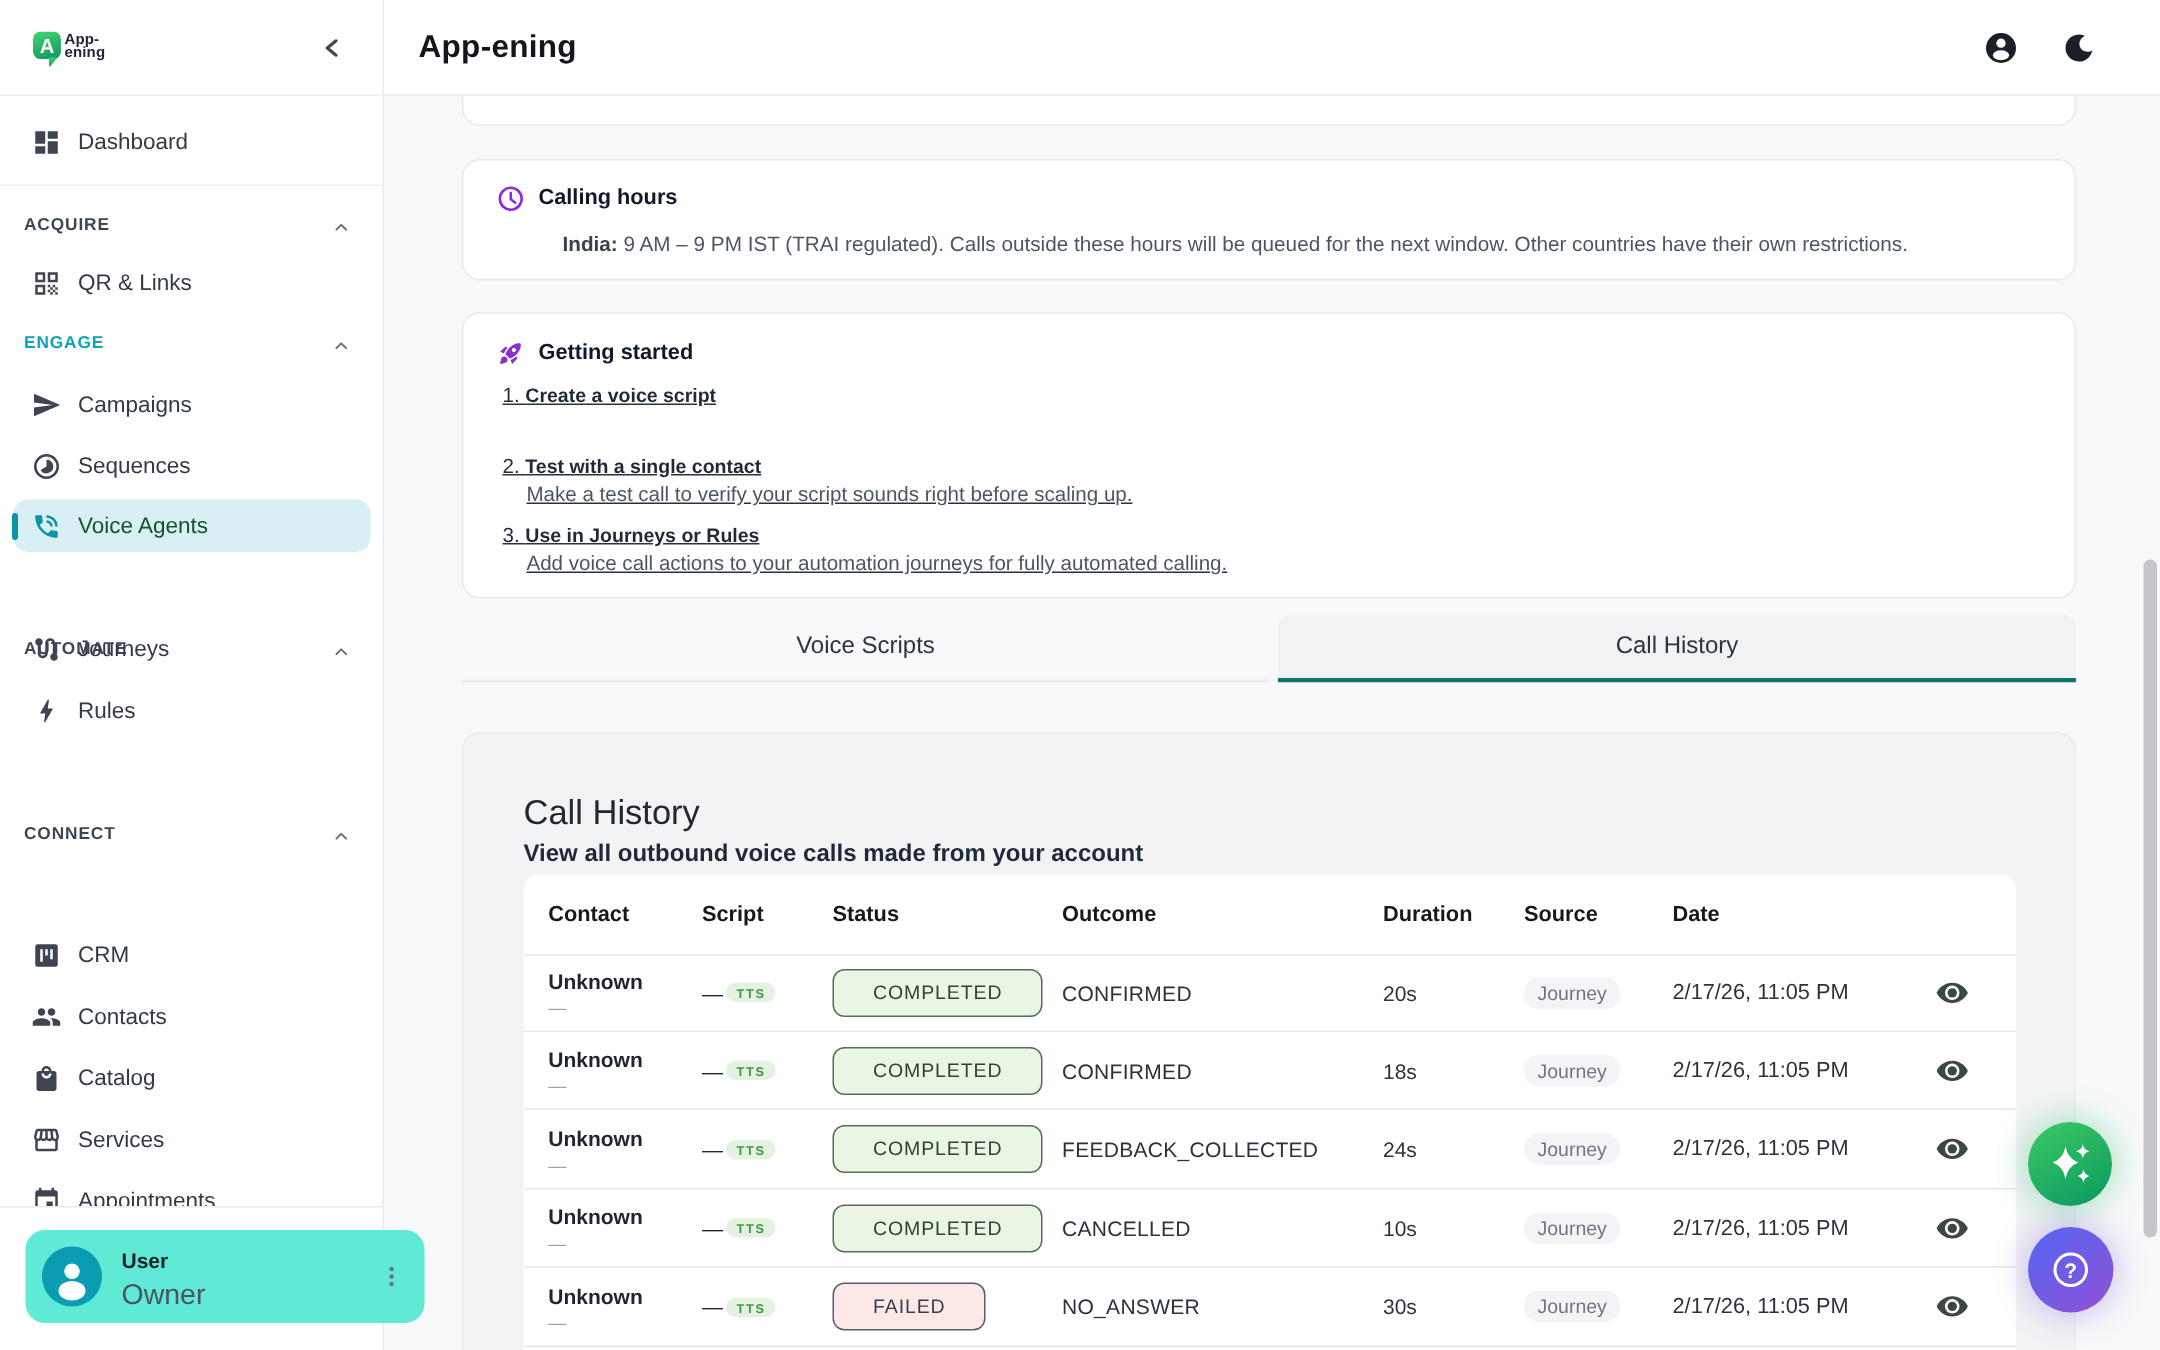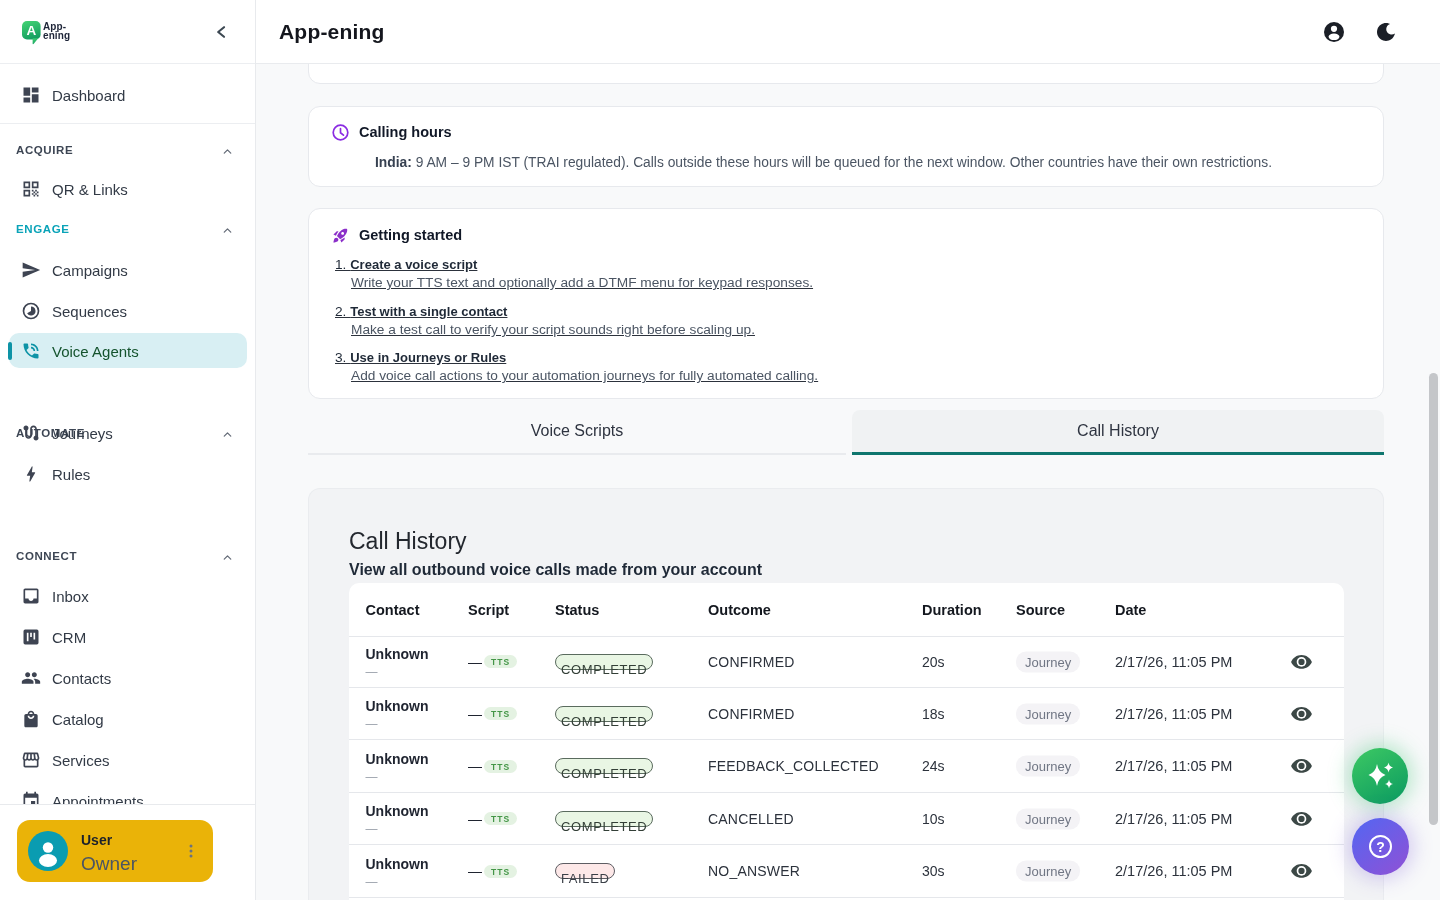--- a/index.html
+++ b/index.html
@@ -13,21 +13,21 @@
 #logo-text { position:absolute; left:43px; top:22px; font-size:10px; line-height:9px; font-weight:bold; color:#1e2538; letter-spacing:0.1px; }
 #collapse { position:absolute; right:28px; top:26px; width:12px; height:12px; }
 .navitem { position:absolute; left:0; width:256px; height:41px; }
 .navitem svg, .navicon { position:absolute; left:21px; top:50%; margin-top:-10px; width:20px; height:20px; }
 .navitem .lbl { position:absolute; left:52px; top:50%; transform:translateY(-50%); font-size:15px; color:#323a46; }
 .sechead { position:absolute; left:16px; width:224px; font-size:11.5px; font-weight:bold; letter-spacing:0.6px; color:#3d4654; }
 .sechead .chev { position:absolute; right:6px; top:1px; }
 #va-hl { position:absolute; left:9px; top:269px; width:238px; height:35px; background:#d8eff3; border-radius:10px; }
 #va-accent { position:absolute; left:8px; top:278px; width:4px; height:18px; border-radius:3px; background:#0d93a6; }
 #sb-foot-line { position:absolute; left:0; top:804px; width:256px; border-top:1px solid #e8eaed; }
-#usercard { position:absolute; left:17px; top:820px; width:196px; height:62px; background:#eab308; border-radius:13px; }
+#usercard { position:absolute; left:17px; top:820px; width:266px; height:62px; background:#5eead4; border-radius:13px; }
 #avatar { position:absolute; left:11px; top:11px; width:40px; height:40px; border-radius:50%; background:#0a9cb1; }
 #uname { position:absolute; left:64px; top:12px; font-size:14px; font-weight:bold; color:#1c212b; }
 #urole { position:absolute; left:64px; top:33px; font-size:19px; color:#4b5563; }
 #udots { position:absolute; right:20px; top:24px; }
 #navclip { position:absolute; left:0; top:64px; width:255px; height:740px; overflow:hidden; }
 
 
 #topbar { position:absolute; left:256px; top:0; width:1184px; height:64px; background:#fff; border-bottom:1px solid #e9ebee; z-index:15; }
 #tb-title { position:absolute; left:23px; top:20px; font-size:21px; font-weight:bold; color:#14161d; letter-spacing:0.2px; }
 #tb-person { position:absolute; right:94px; top:20px; width:24px; height:24px; }
@@ -62,21 +62,21 @@
 #table { position:absolute; left:40px; top:94px; width:995px; height:370px; background:#fff; border-radius:10px 10px 0 0; }
 .th { position:absolute; top:0; height:54px; line-height:54px; font-size:14.5px; font-weight:bold; color:#14181f; }
 #thead-line { position:absolute; left:0; top:53px; width:995px; border-top:1px solid #e5e7eb; }
 .row { position:absolute; left:0; width:995px; height:52px; border-bottom:1px solid #e5e7eb; }
 .c-contact { position:absolute; left:16.5px; top:10px; }
 .c-contact .n { font-size:14px; font-weight:bold; color:#1f2430; }
 .c-contact .d { font-size:12px; color:#9aa1ab; margin-top:3px; }
 .c-script { position:absolute; left:119px; top:50%; transform:translateY(-50%); display:flex; align-items:center; }
 .c-script .dash { font-size:14px; color:#1f2430; }
 .tts { display:inline-block; margin-left:2px; background:#e4f2e2; color:#449647; font-size:8.5px; font-weight:bold; letter-spacing:1.1px; border-radius:7px; padding:2px 7px 1px; }
-.badge { position:absolute; left:206px; top:50%; transform:translateY(-50%); height:16px; line-height:29px; padding:0 5px; border-radius:8px; font-size:13px; letter-spacing:0.6px; }
+.badge { position:absolute; left:206px; top:50%; transform:translateY(-50%); height:32px; line-height:29px; padding:0 26px; border-radius:8px; font-size:13px; letter-spacing:0.6px; }
 .b-ok { background:#e9f6e4; border:1.5px solid #5a6b5e; color:#333f37; }
 .b-fail { background:#fde8e8; border:1.5px solid #5d5d63; color:#3a3f47; }
 .c-out { position:absolute; left:359px; top:50%; transform:translateY(-50%); font-size:14px; color:#2c323c; letter-spacing:0.2px; }
 .c-dur { position:absolute; left:573px; top:50%; transform:translateY(-50%); font-size:14px; color:#2c323c; }
 .c-src { position:absolute; left:667px; top:50%; transform:translateY(-50%); background:#f4f3f6; color:#707684; font-size:13px; border-radius:10px; padding:3px 9px; }
 .c-date { position:absolute; left:766px; top:50%; transform:translateY(-50%); font-size:14.5px; color:#2c323c; }
 .c-eye { position:absolute; left:941px; top:50%; transform:translateY(-50%); width:23px; height:18px; }
 
 
 #fab-green { position:absolute; left:1352px; top:748px; width:56px; height:56px; border-radius:50%; background:linear-gradient(150deg,#38c463 10%,#0f9e61 90%); box-shadow:0 0 20px 4px rgba(52,195,110,0.35); z-index:30; }
@@ -95,21 +95,21 @@
     </svg>
   <div class="cardtitle" style="left:50px; top:17px;">Calling hours</div>
   <div id="calling-body"><b>India:</b> 9 AM – 9 PM IST (TRAI regulated). Calls outside these hours will be queued for the next window. Other countries have their own restrictions.</div>
 </div>
 
 <div id="card-getting" class="card">
   <svg class="cticon" style="top:18px" viewBox="0 0 24 24" fill="#8b2fc9">
       <path d="M9.19 6.35c-2.04 2.29-3.44 5.58-3.57 5.89L2 10.69l4.05-4.05c.47-.47 1.15-.68 1.81-.55l1.33.26zM11.17 17s3.74-1.55 5.89-3.7c5.4-5.4 4.5-9.62 4.21-10.57-.95-.3-5.17-1.19-10.57 4.21C8.55 9.09 7 12.83 7 12.83L11.17 17zm6.48-2.19c-2.29 2.04-5.58 3.44-5.89 3.57L13.31 22l4.05-4.05c.47-.47.68-1.15.55-1.81l-.26-1.33zM9 18c0 .83-.34 1.58-.88 2.12C6.94 21.3 2 22 2 22s.7-4.94 1.88-6.12C4.42 15.34 5.17 15 6 15c1.66 0 3 1.34 3 3zm4-9c0-1.1.9-2 2-2s2 .9 2 2-.9 2-2 2-2-.9-2-2z"></path>
     </svg>
   <div class="cardtitle" style="left:50px; top:18px;">Getting started</div>
-  <div class="gs-item" style="top:46px"><span class="gs-num">1.&nbsp;</span><span class="t">Create a voice script</span><div class="s">Write your TTS text and optionally add a DTMF menu for keypad responses.</div></div>
+  <div class="gs-item" style="top:46px"><span class="gs-num">1.&nbsp;</span><span class="t">Create a voice script</span></div>
   <div class="gs-item" style="top:93px"><span class="gs-num">2.&nbsp;</span><span class="t">Test with a single contact</span><div class="s">Make a test call to verify your script sounds right before scaling up.</div></div>
   <div class="gs-item" style="top:139px"><span class="gs-num">3.&nbsp;</span><span class="t">Use in Journeys or Rules</span><div class="s">Add voice call actions to your automation journeys for fully automated calling.</div></div>
 </div>
 
 <div id="tabs">
   <div id="tab-l" class="tab">Voice Scripts</div>
   <div id="tab-r" class="tab">Call History</div>
 </div>
 
 <div id="outer">
@@ -316,26 +316,20 @@
       </div>
   <div class="navitem" style="top:389.0px">
         <svg viewBox="0 0 24 24" fill="#3e4452">
           <path d="M11 21h-1l1-7H7.5c-.58 0-.57-.32-.38-.66.19-.34.05-.08.07-.12C8.48 10.94 10.42 7.54 13 3h1l-1 7h3.5c.49 0 .56.33.47.51l-.07.15C12.96 17.55 11 21 11 21z"></path>
         </svg>
         <span class="lbl">Rules</span>
       </div>
   <div class="sechead" style="top:486px;">CONNECT<svg class="chev" width="13" height="13" viewBox="0 0 24 24" fill="none" stroke="#646b77" stroke-width="2.3" stroke-linecap="round" stroke-linejoin="round">
           <path d="M6 15l6-6 6 6"></path>
         </svg></div>
-  <div class="navitem" style="top:511.0px">
-        <svg viewBox="0 0 24 24" fill="#3e4452">
-          <path d="M19 3H4.99c-1.11 0-1.98.89-1.98 2L3 19c0 1.1.88 2 1.99 2H19c1.1 0 2-.9 2-2V5c0-1.11-.9-2-2-2zm0 12h-4c0 1.66-1.35 3-3 3s-3-1.34-3-3H4.99V5H19v10z"></path>
-        </svg>
-        <span class="lbl">Inbox</span>
-      </div>
   <div class="navitem" style="top:552.0px">
         <svg viewBox="0 0 24 24" fill="#3e4452">
           <path d="M5 3h14a2 2 0 012 2v14a2 2 0 01-2 2H5a2 2 0 01-2-2V5a2 2 0 012-2zm2 4v10h2V7H7zm4 0v5h2V7h-2zm4 0v8h2V7h-2z" fill-rule="evenodd"></path>
         </svg>
         <span class="lbl">CRM</span>
       </div>
   <div class="navitem" style="top:593.0px">
         <svg viewBox="0 0 24 24" fill="#3e4452">
           <path d="M16 11c1.66 0 2.99-1.34 2.99-3S17.66 5 16 5c-1.66 0-3 1.34-3 3s1.34 3 3 3zm-8 0c1.66 0 2.99-1.34 2.99-3S9.66 5 8 5C6.34 5 5 6.34 5 8s1.34 3 3 3zm0 2c-2.33 0-7 1.17-7 3.5V19h14v-2.5c0-2.33-4.67-3.5-7-3.5zm8 0c-.29 0-.62.02-.97.05 1.16.84 1.97 1.97 1.97 3.45V19h6v-2.5c0-2.33-4.67-3.5-7-3.5z"></path>
         </svg>

